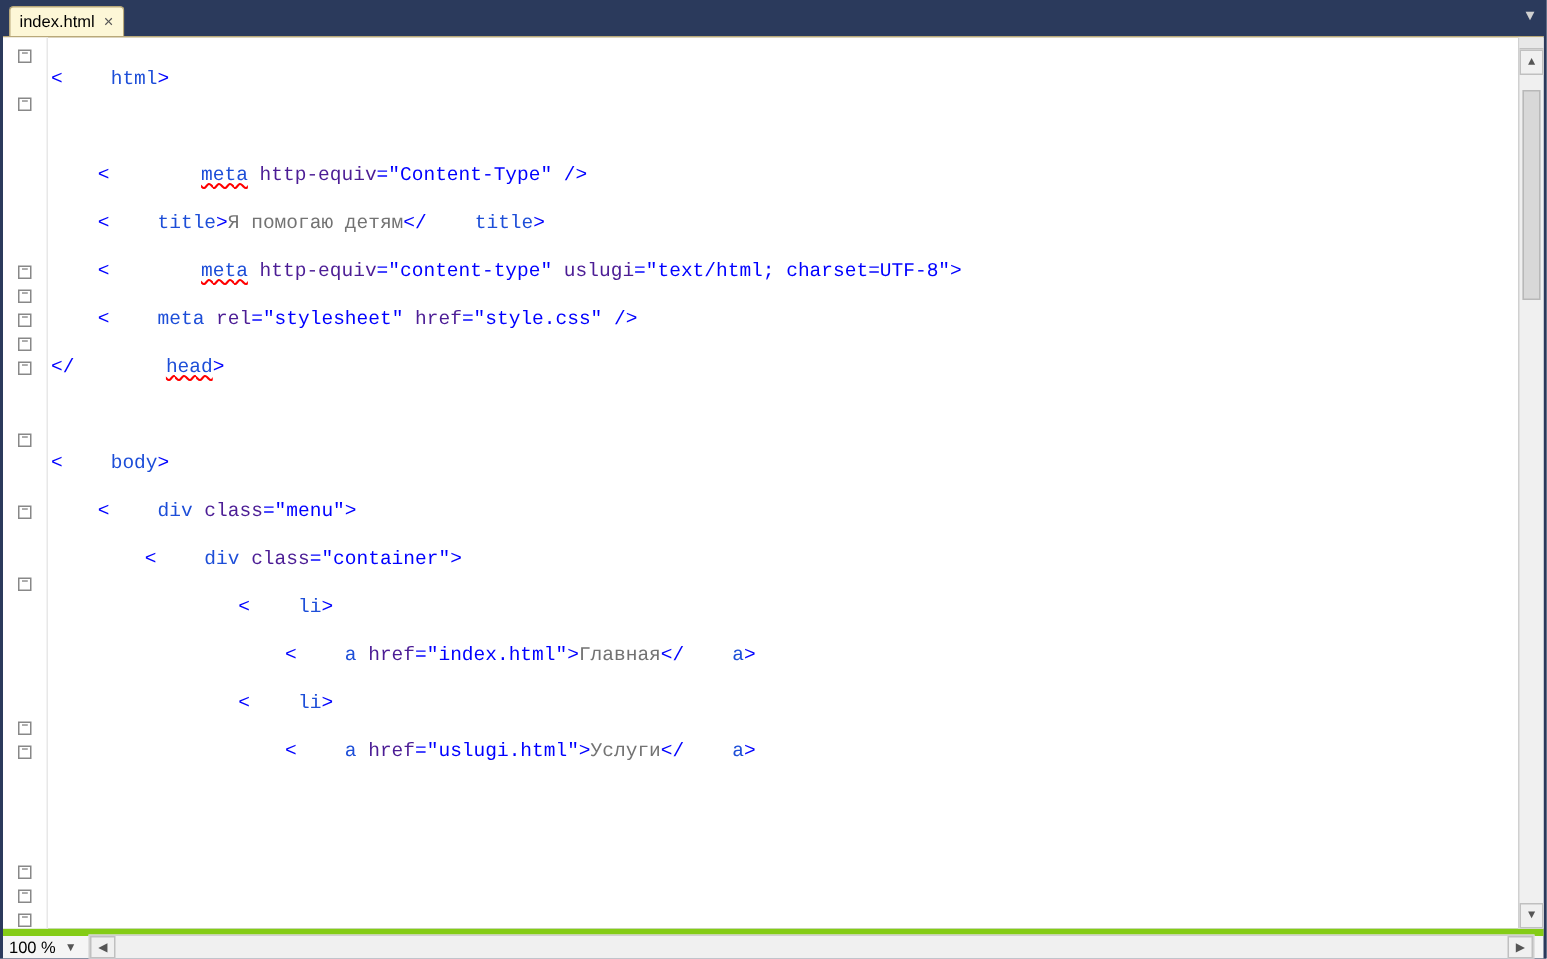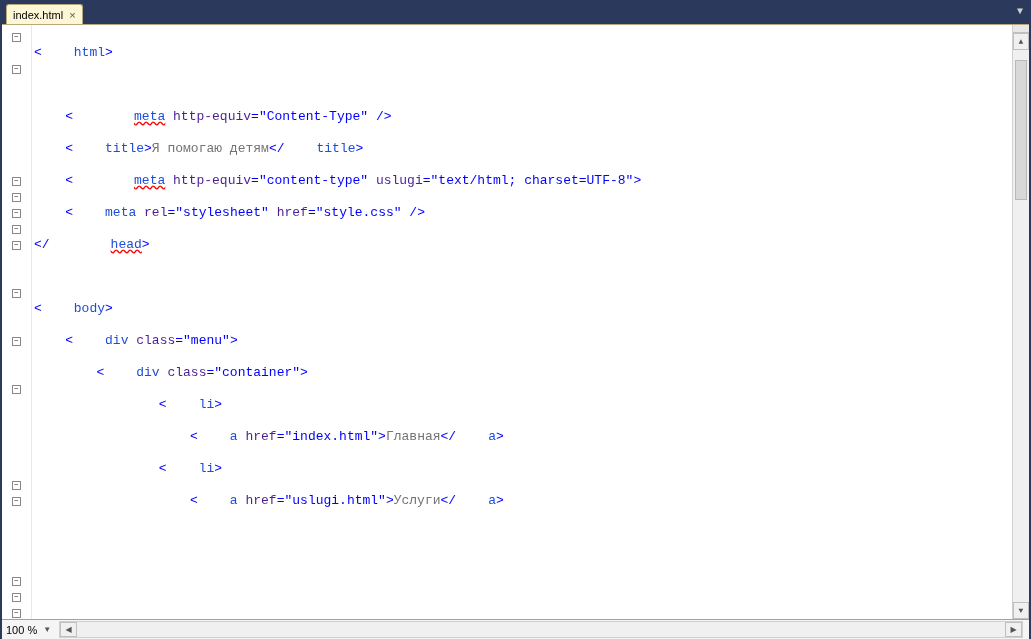--- a/index.html
+++ b/index.html
@@ -146,21 +146,21 @@
   height: 8px;
   background: #e8e8e8;
   border-bottom: 1px solid #c0c0c0;
   cursor: pointer;
 }
 .scroll-v .up { position: absolute; top: 8px; left:0; right:0; }
 .scroll-v .dn { position: absolute; bottom: 0; left:0; right:0; }
 .status-bar {
   height: 20px;
   background: #f5f5f5;
-  border-top: 1px solid #84cc16;
+  border-top: 5px solid #84cc16;
   display: flex;
   align-items: center;
   padding: 0 4px;
   font-size: 11px;
   font-family: "Segoe UI", Tahoma, sans-serif;
   gap: 6px;
 }
 .zoom { color: #000; }
 .zoom-dd { font-size: 8px; color: #555; cursor: pointer; }
 .hscroll-track {

